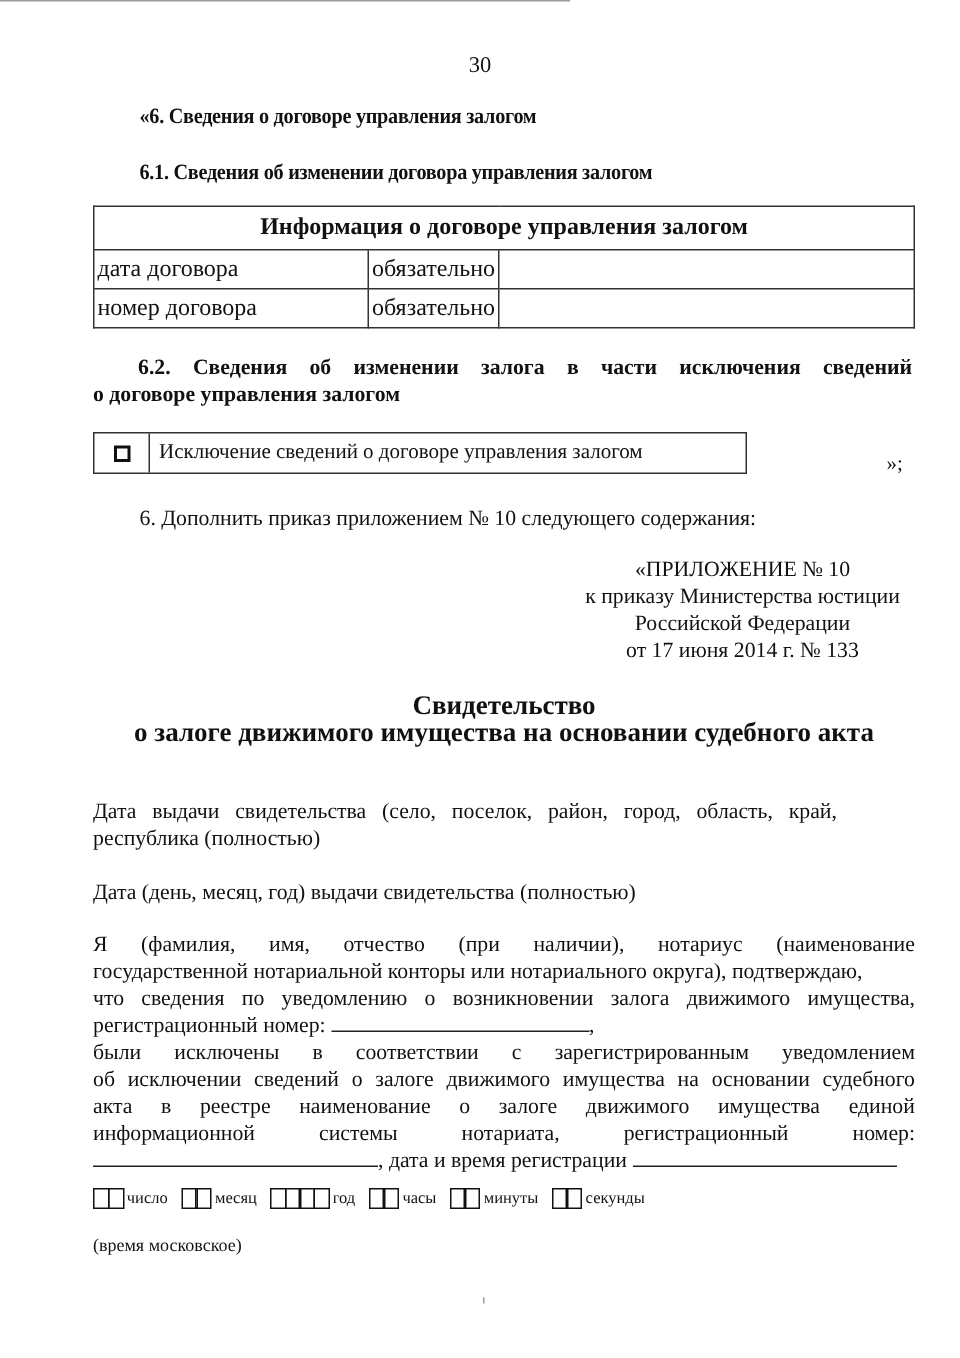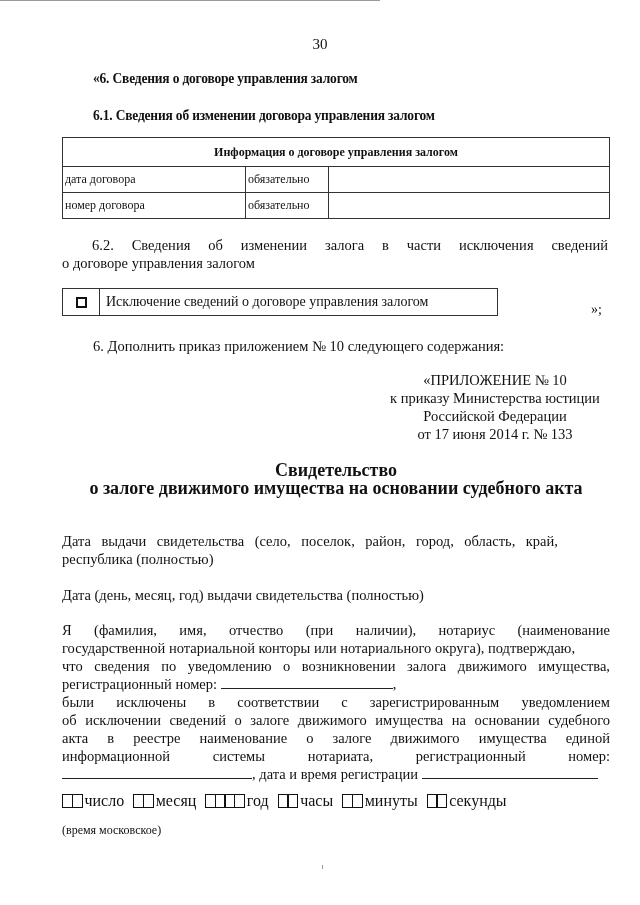--- a/index.html
+++ b/index.html
@@ -33,39 +33,39 @@
       white-space: nowrap;
     }
     .sec6 { left: 93px; top: 70px; }
     .sec61 { left: 93px; top: 107px; }
 
     table.info {
       position: absolute;
       left: 62px; top: 137px;
       width: 548px;
       border-collapse: collapse;
-      font-size: 12px;
+      font-size: 16px;
     }
     table.info td {
       border: 1px solid #333;
       height: 25px;
       padding: 0 2px;
       vertical-align: middle;
     }
     table.info td.hdr {
       text-align: center;
       font-weight: bold;
       height: 28px;
     }
     table.info td.c1 { width: 178px; }
     table.info td.c2 { width: 78px; }
 
     .sec62 {
       left: 62px; top: 236px; width: 546px;
-      font-weight: normal; font-size: 14.5px; line-height: 18px;
+      font-weight: bold; font-size: 14.5px; line-height: 18px;
     }
     .sec62 .l1 {
       display: flex; justify-content: space-between;
       padding-left: 30px;
     }
     .sec62 .l2 { margin-top: 0; }
 
     .excl-box {
       left: 62px; top: 288px; width: 434px; height: 26px;
       border: 1px solid #333;
@@ -111,21 +111,21 @@
     .p-date { top: 586px; }
     .p-notary { top: 621px; }
     .uline {
       display: inline-block; border-bottom: 1px solid #222;
       height: 12px; vertical-align: baseline;
     }
 
     .dt-row {
       left: 62px; top: 792px;
       display: flex; align-items: center;
-      font-size: 16px; white-space: nowrap; justify-content: flex-end;
+      font-size: 11px; white-space: nowrap; justify-content: flex-end;
     }
     .boxes { display: inline-flex; margin-right: 2px; }
     .boxes span {
       width: 11px; height: 14px;
       border: 1.5px solid #111;
       box-sizing: border-box;
       margin-left: -1.5px;
     }
     .boxes span:first-child { margin-left: 0; }
     .dt-label { margin-right: 9px; }

